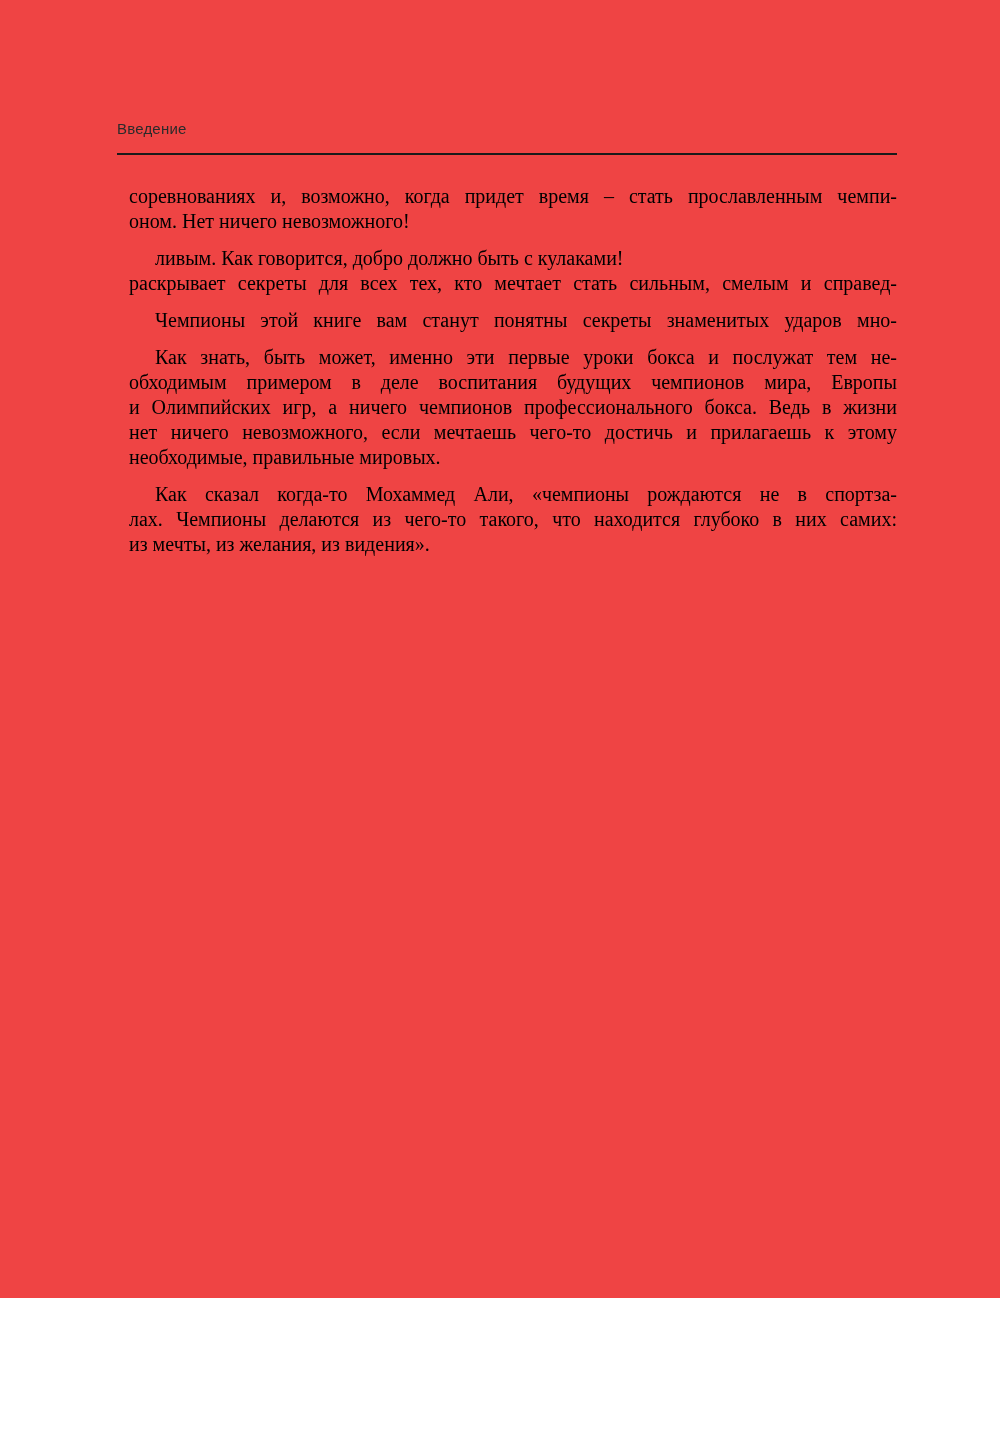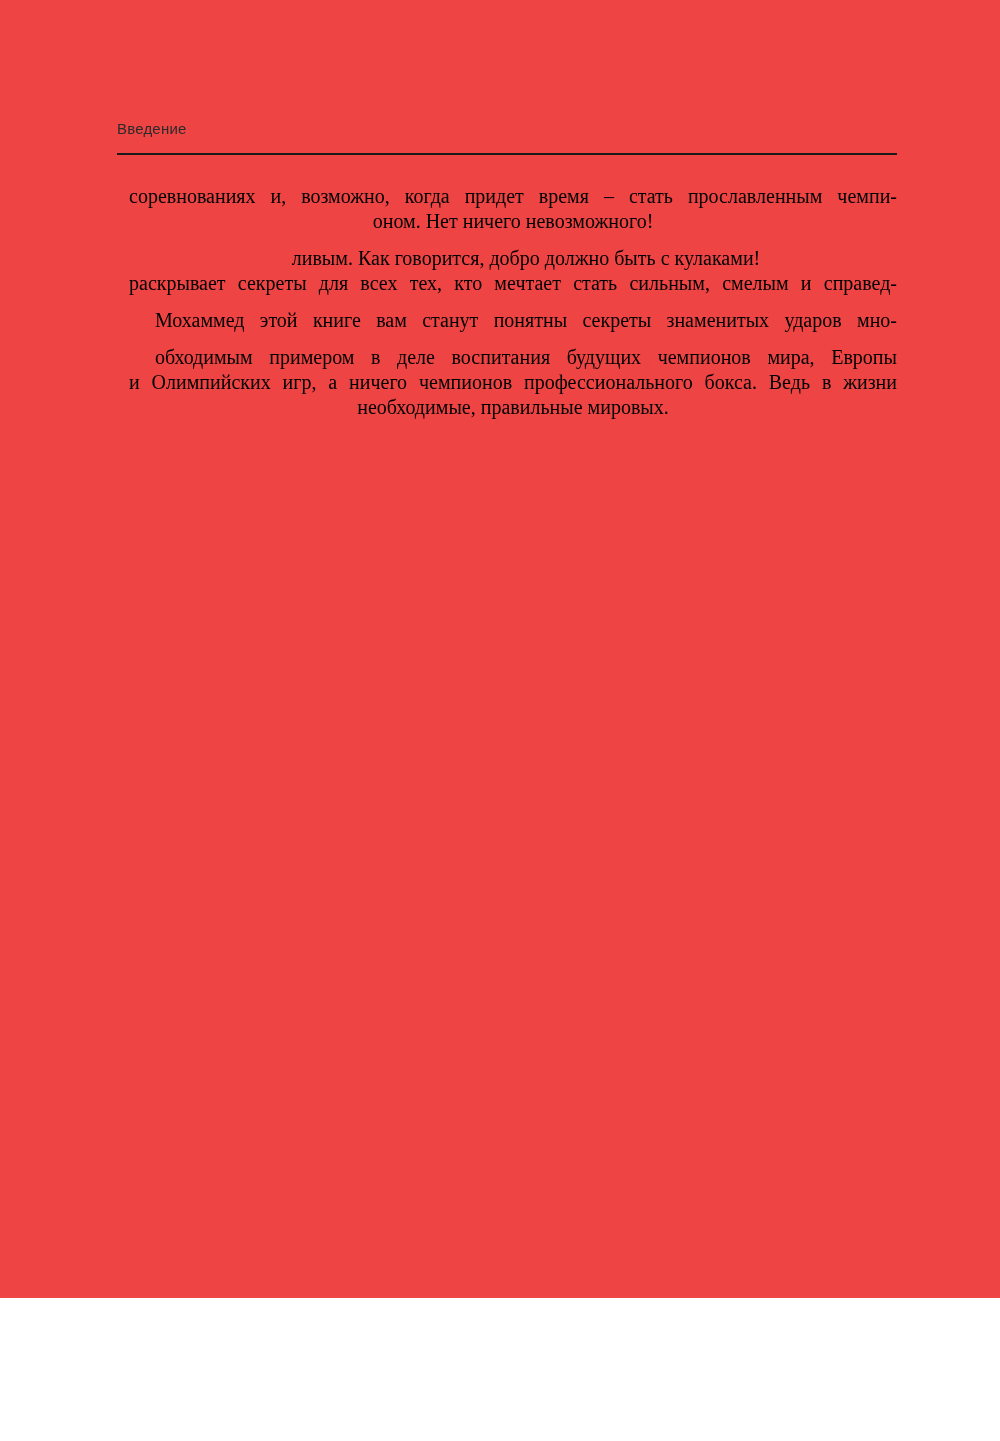--- a/index.html
+++ b/index.html
@@ -45,21 +45,21 @@
     line-height: 25px;
     color: #000000;
   }
   .para {
     margin: 0 0 12px 12px;
   }
   .para.indent .line:first-child {
     text-indent: 26px;
   }
   .line {
-    text-align: center;
+    text-align: left;
   }
   .line.fill {
     text-align: justify;
     text-align-last: justify;
   }
 </style>
 </head>
 <body>
 
 <div class="page">
@@ -70,21 +70,28 @@
   <div class="body-text" id="body-text">
       <div class="para">
         <div class="line fill">соревнованиях и, возможно, когда придет время – стать прославленным чемпи-</div>
         <div class="line">оном. Нет ничего невозможного!</div>
       </div>
       <div class="para indent">
         <div class="line">ливым. Как говорится, добро должно быть с кулаками!</div>
         <div class="line fill">раскрывает секреты для всех тех, кто мечтает стать сильным, смелым и справед-</div>
       </div>
       <div class="para indent">
-        <div class="line fill">Мохаммед этой книге вам станут понятны секреты знаменитых ударов мно-</div>
+        <div class="line fill">Чемпионы этой книге вам станут понятны секреты знаменитых ударов мно-</div>
       </div>
       <div class="para indent">
+        <div class="line fill">Как знать, быть может, именно эти первые уроки бокса и послужат тем не-</div>
         <div class="line fill">обходимым примером в деле воспитания будущих чемпионов мира, Европы</div>
         <div class="line fill">и Олимпийских игр, а ничего чемпионов профессионального бокса. Ведь в жизни</div>
+        <div class="line fill">нет ничего невозможного, если мечтаешь чего-то достичь и прилагаешь к этому</div>
         <div class="line">необходимые, правильные мировых.</div>
+      </div>
+      <div class="para indent">
+        <div class="line fill">Как сказал когда-то Мохаммед Али, «чемпионы рождаются не в спортза-</div>
+        <div class="line fill">лах. Чемпионы делаются из чего-то такого, что находится глубоко в них самих:</div>
+        <div class="line">из мечты, из желания, из видения».</div>
       </div>
     </div>
 </div>
 
 </body></html>

